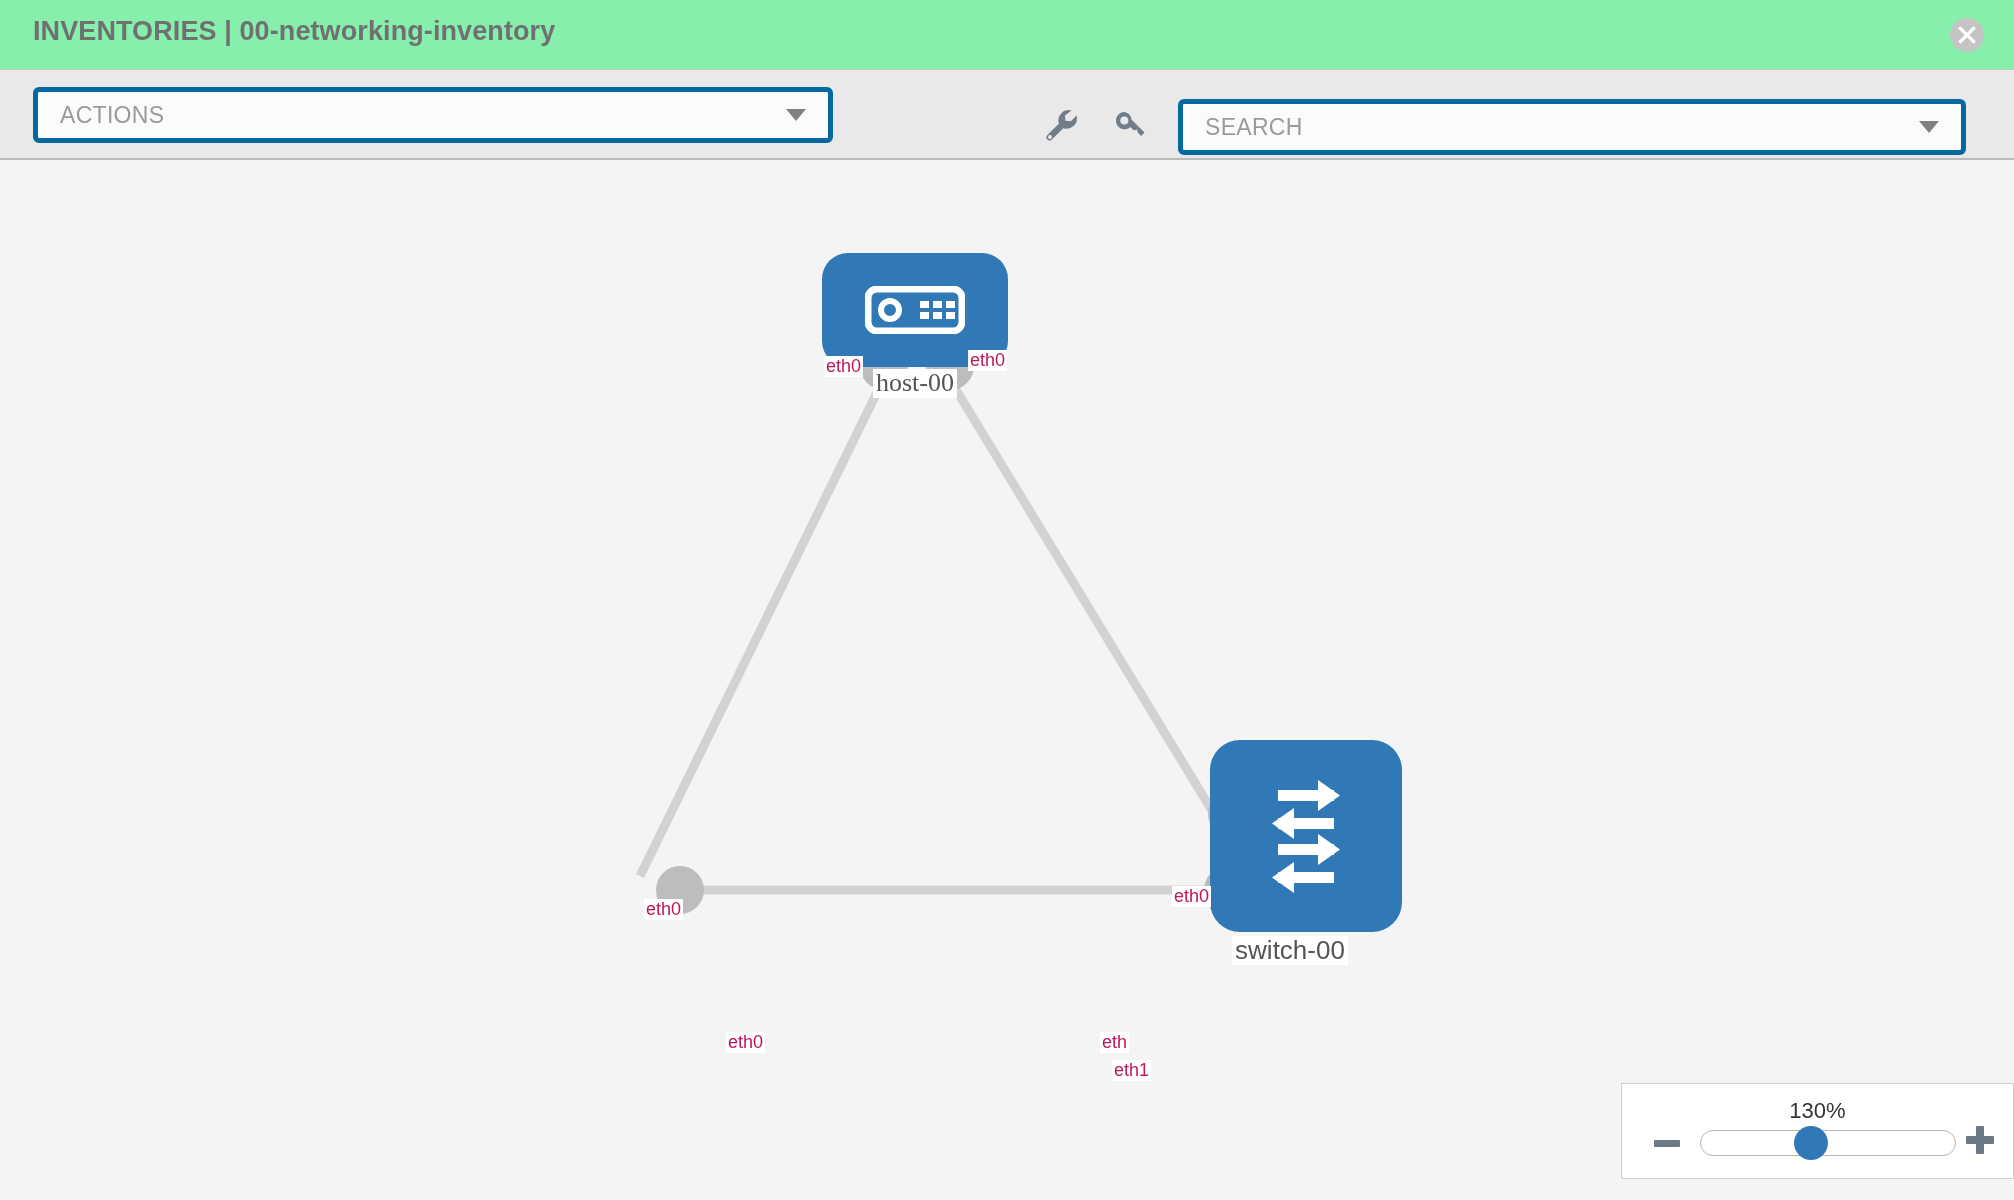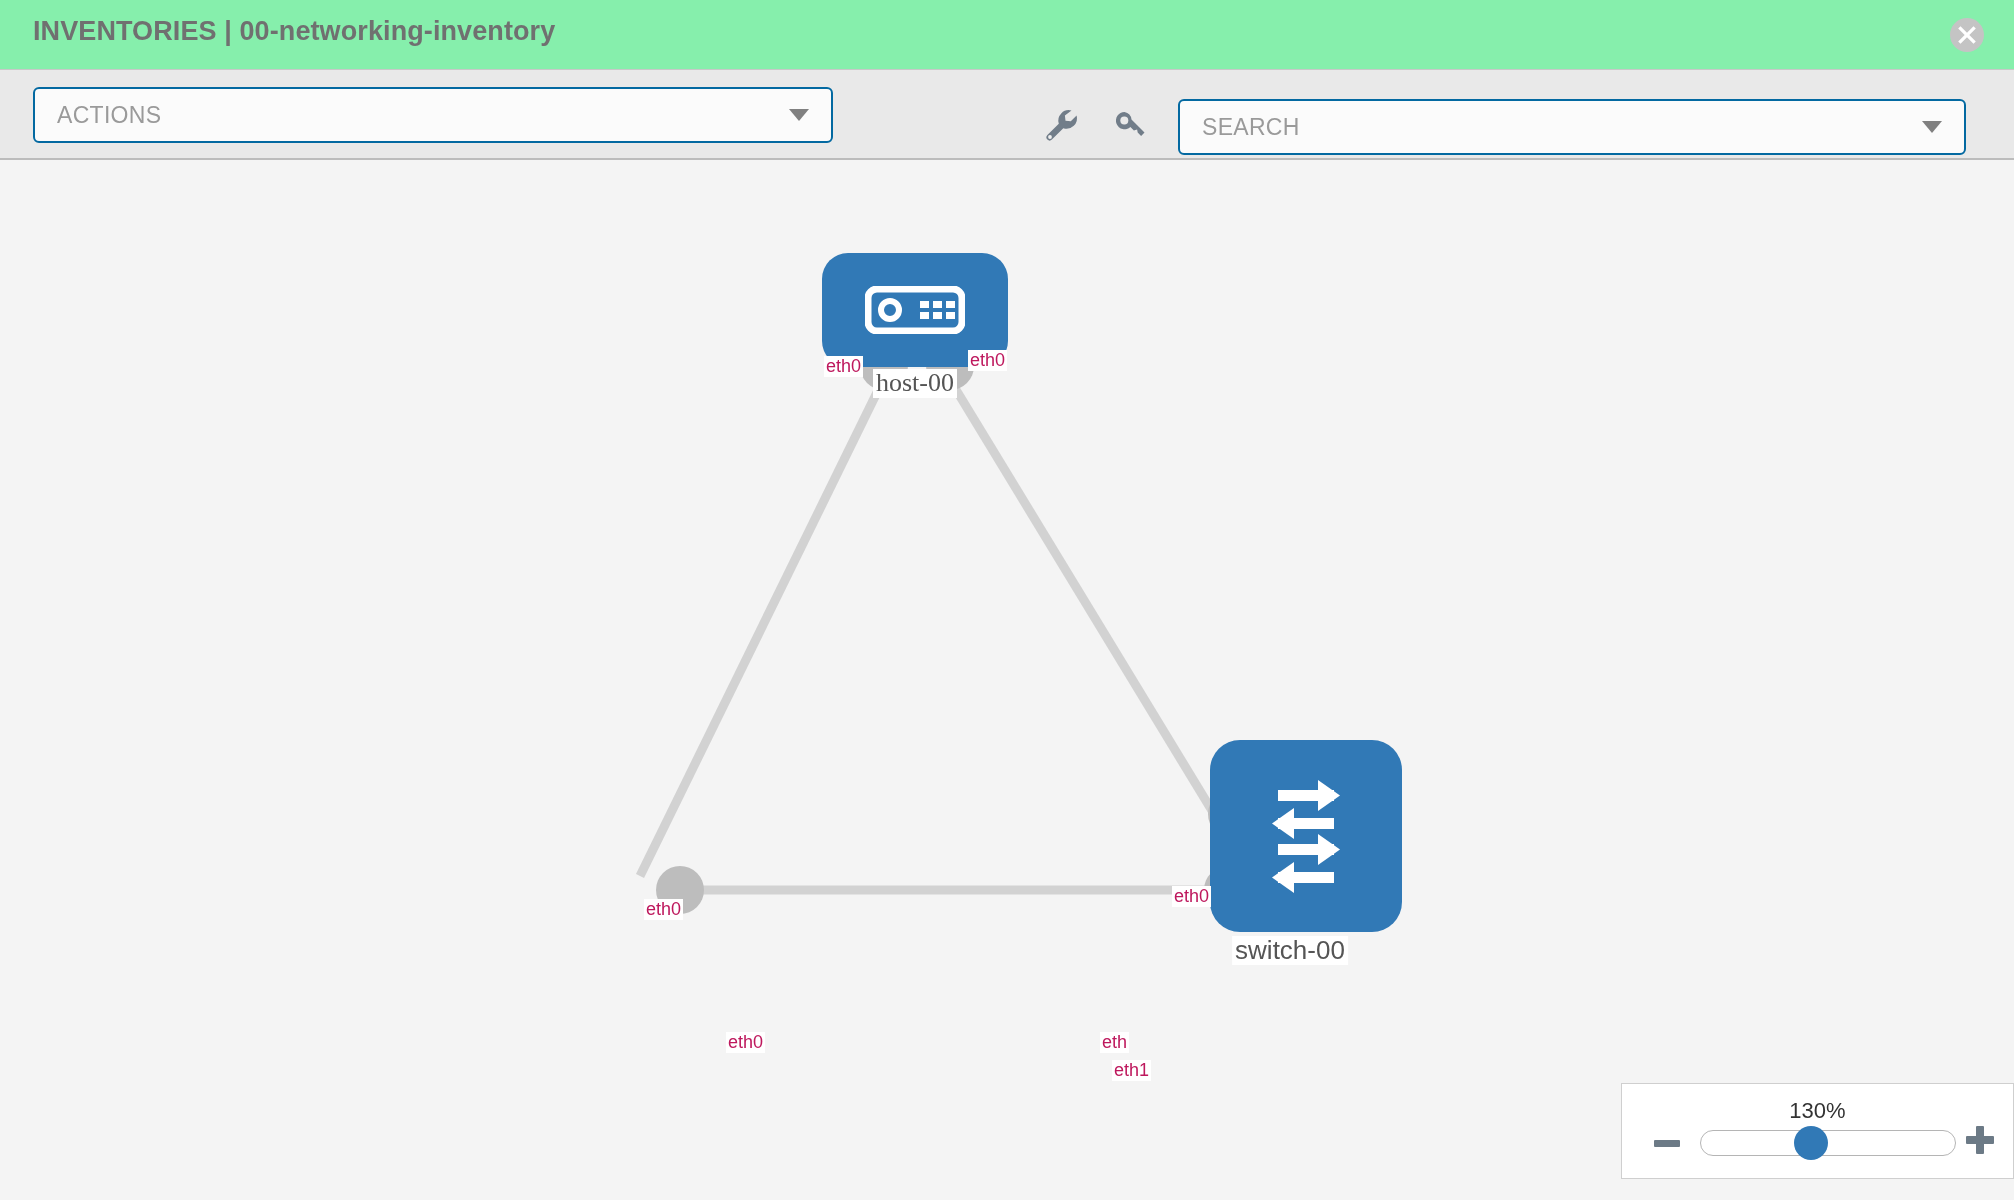--- a/index.html
+++ b/index.html
@@ -31,21 +31,21 @@
 
   
   #toolbar {
     position: absolute; left: 0; top: 70px; width: 2014px; height: 90px;
     background: #e9e9e9;
     border-bottom: 2px solid #bcbcbc;
   }
   .field {
     position: absolute; top: 17px; height: 56px;
     background: #fbfbfb;
-    border: 2px solid #0369a1;
+    border: 5px solid #0369a1;
     border-radius: 6px;
   }
   #actions-select { left: 33px; width: 800px; }
   #search-field  { left: 1178px; width: 788px; margin-top: 12px; }
   .field-label {
     position: absolute; left: 22px; top: 50%; transform: translateY(-50%);
     font-size: 23px; color: #9a9a9a; letter-spacing: 0.3px;
   }
   .caret {
     position: absolute; right: 22px; top: 50%; transform: translateY(-50%);

